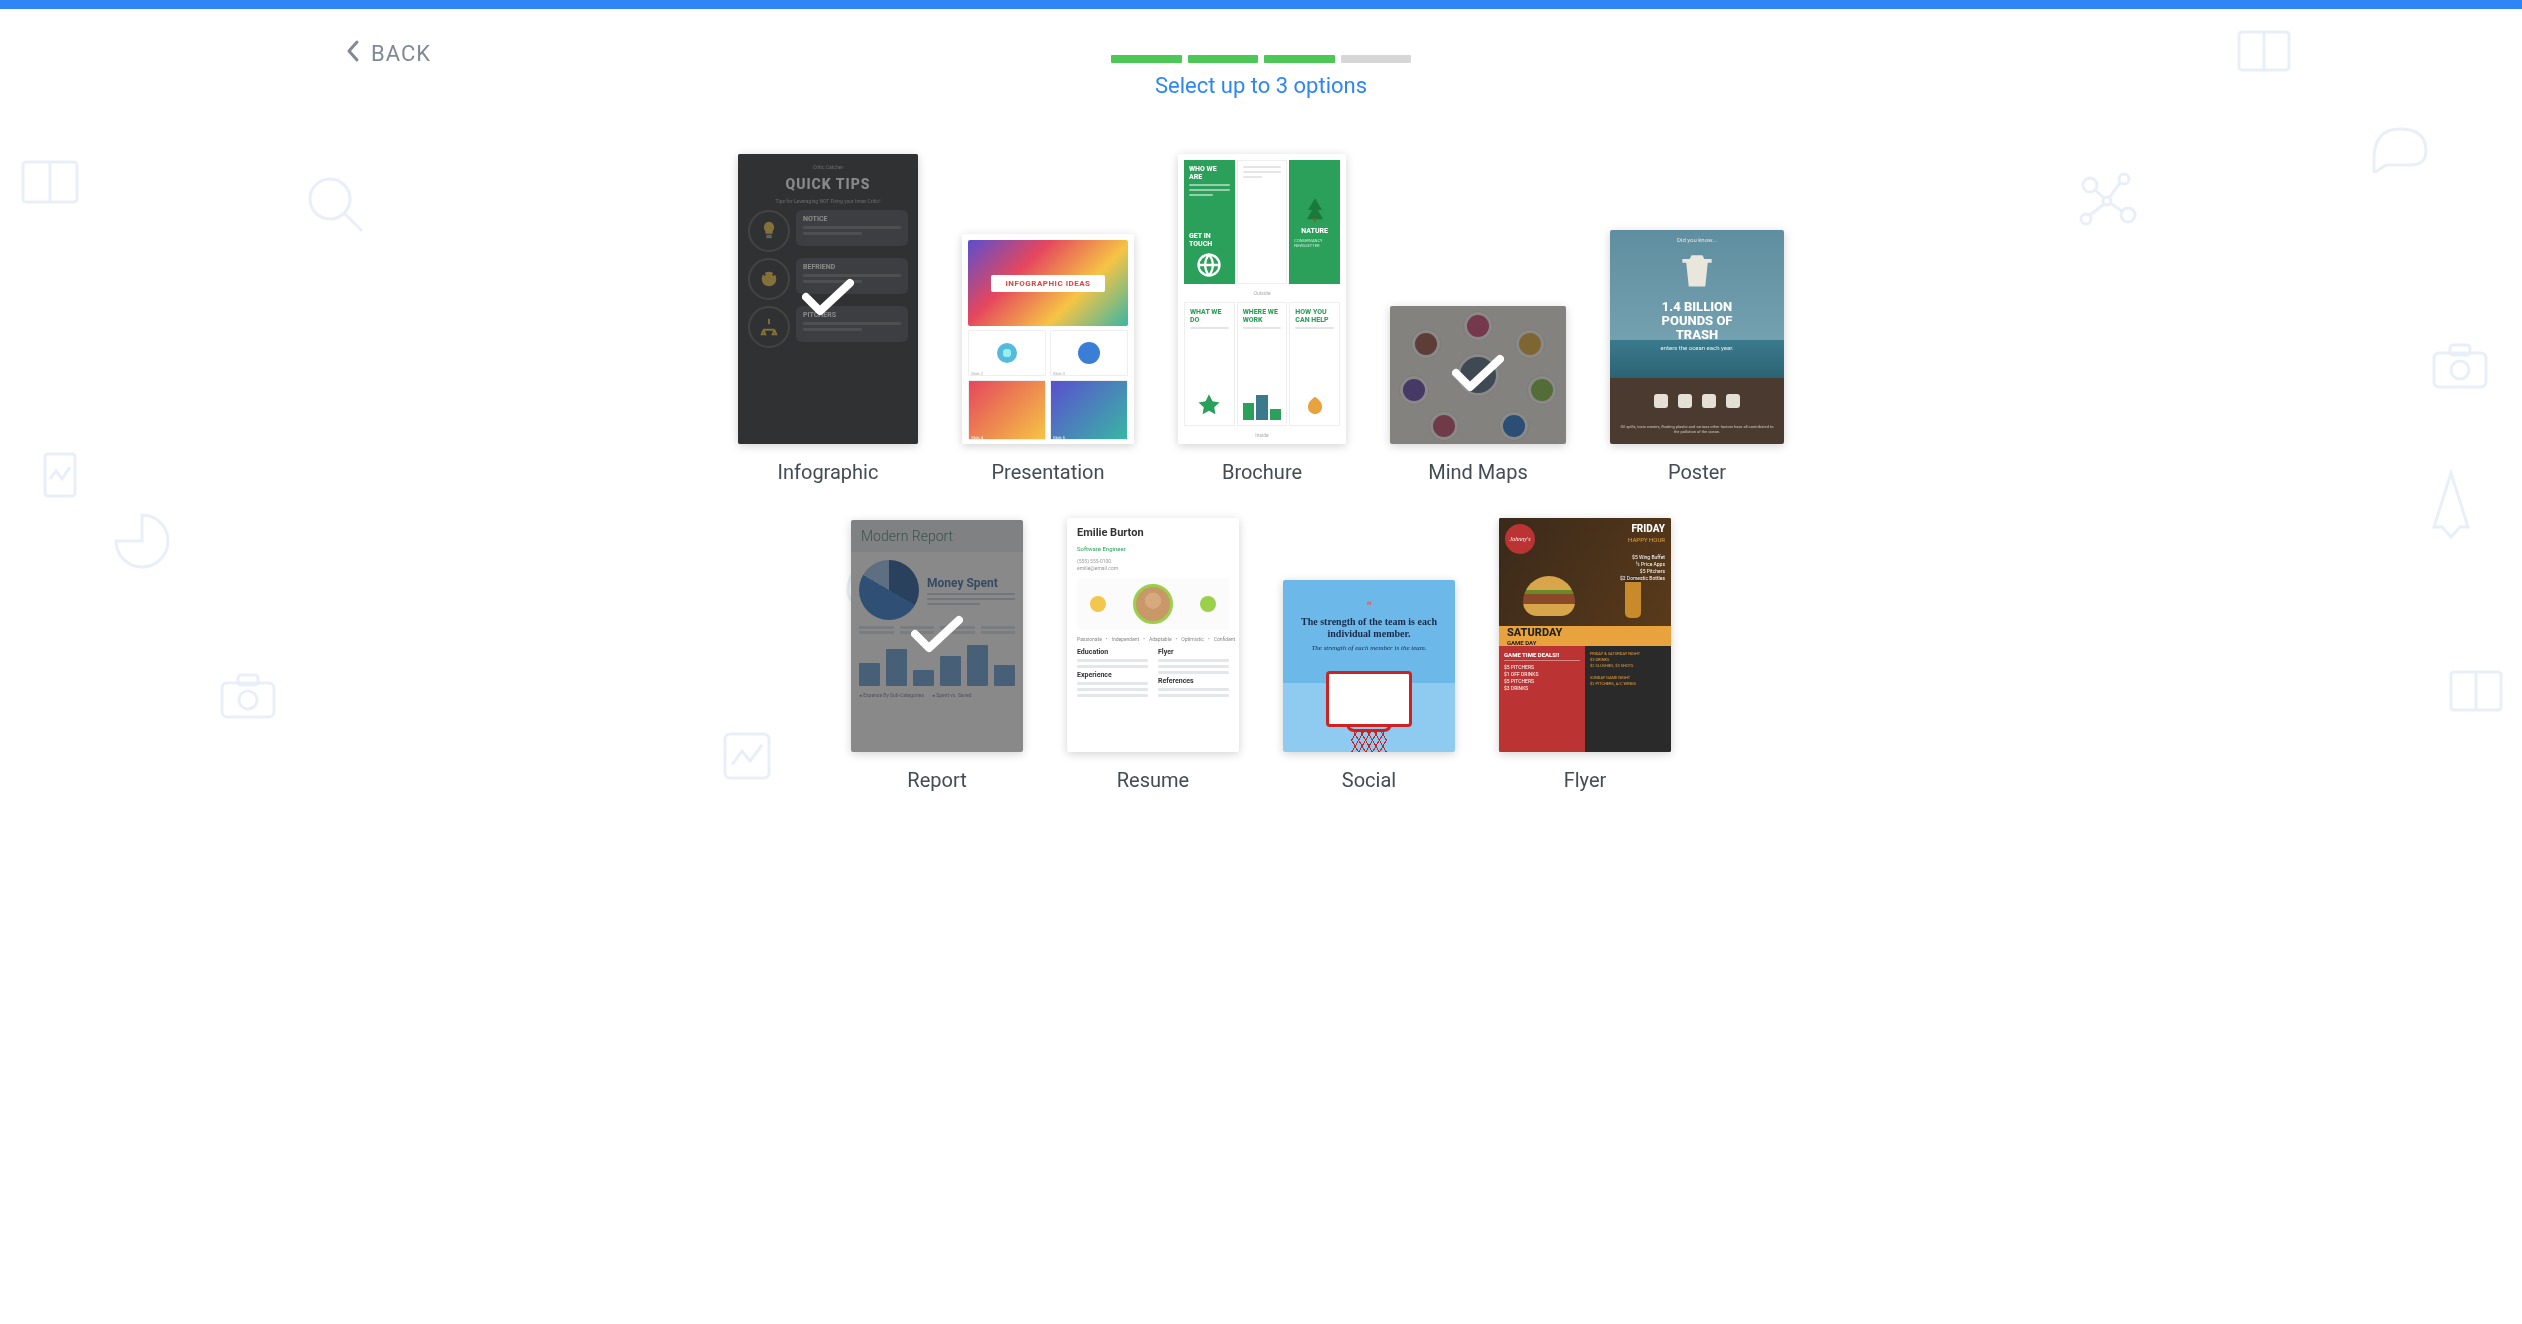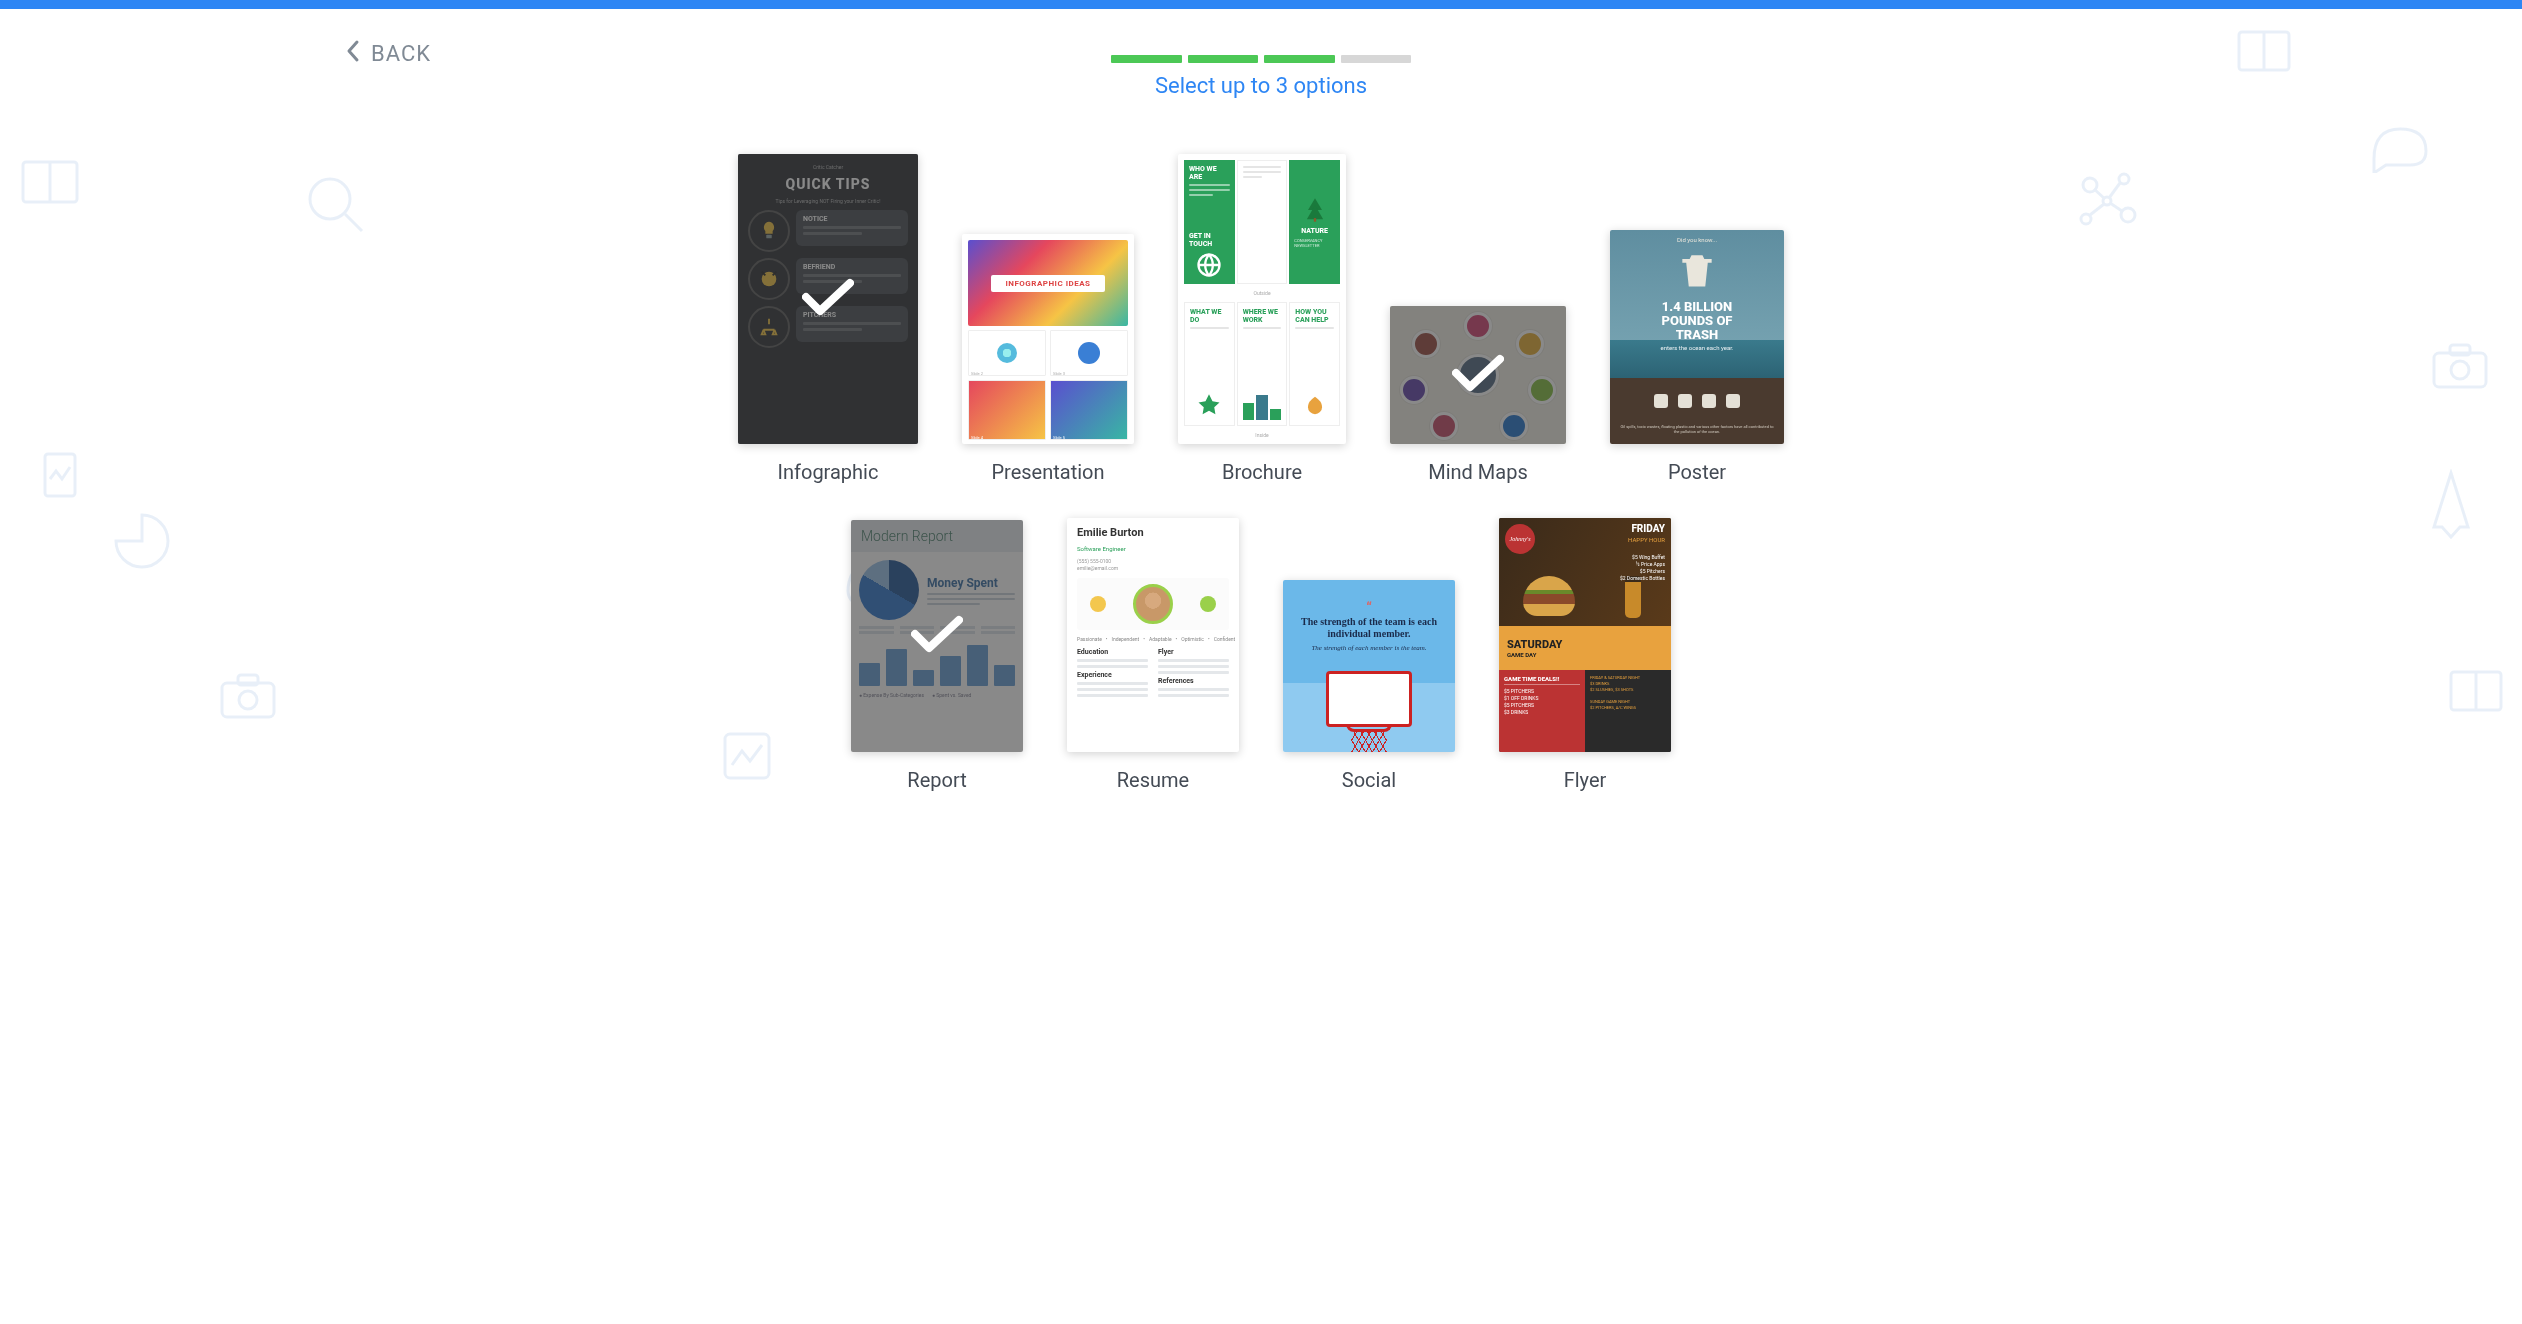--- a/index.html
+++ b/index.html
@@ -216,21 +216,21 @@
 
   
   .th-fly{ width:172px; height:234px; background:#232323; display:flex; flex-direction:column;}
   .th-fly .photo{ height:108px; background:linear-gradient(120deg,#3a2a1a,#5a3a1a); position:relative;}
   .th-fly .logo{ position:absolute; top:6px; left:6px; width:30px;height:30px;border-radius:50%;background:#b33; display:flex;align-items:center;justify-content:center;color:#fff;font-size:6px;font-family:cursive;font-style:italic;}
   .th-fly .burger{ position:absolute; bottom:10px; left:24px; width:52px;height:40px;border-radius:26px 26px 14px 14px; background:linear-gradient(#d9a54a 0 35%,#6a8a2a 35% 45%,#8a4a2a 45% 70%,#d9a54a 70%);}
   .th-fly .beer{ position:absolute; bottom:8px; right:30px; width:16px;height:42px; background:linear-gradient(#3a2a1a 0 15%,#c88a2a 15%);border-radius:3px 3px 5px 5px;}
   .th-fly .fd{ position:absolute; top:6px; right:6px; color:#fff; font-weight:800; font-size:10px; text-align:right; line-height:10px;}
   .th-fly .fd .sm{ font-size:6px; font-weight:400; color:#e8a23e;}
   .th-fly .pr{ position:absolute; top:36px; right:6px; font-size:5px; color:#fff; text-align:right; line-height:7px;}
-  .th-fly .sat{ background:#e8a23e; padding:12px 8px;}
+  .th-fly .sat{ background:#e8a23e; padding:0 8px;}
   .th-fly .sat .b{ color:#222; font-weight:800; font-size:11px;}
   .th-fly .sat .s{ color:#222; font-size:6px; font-weight:700;}
   .th-fly .deals{ flex:1; display:flex;}
   .th-fly .deals .l{ flex:1; background:#b33; padding:5px; color:#fff;}
   .th-fly .deals .l .tt{font-size:6px;font-weight:800;border-bottom:1px solid rgba(255,255,255,0.4);padding-bottom:2px;margin-bottom:3px;}
   .th-fly .deals .l .it{font-size:5px;line-height:7px;}
   .th-fly .deals .r{ flex:1; background:#2a2a2a; padding:5px; color:#e8a23e; font-size:4px; line-height:6px;}
 
   
   .bg-deco{ position:absolute; pointer-events:none; opacity:0.85; }

